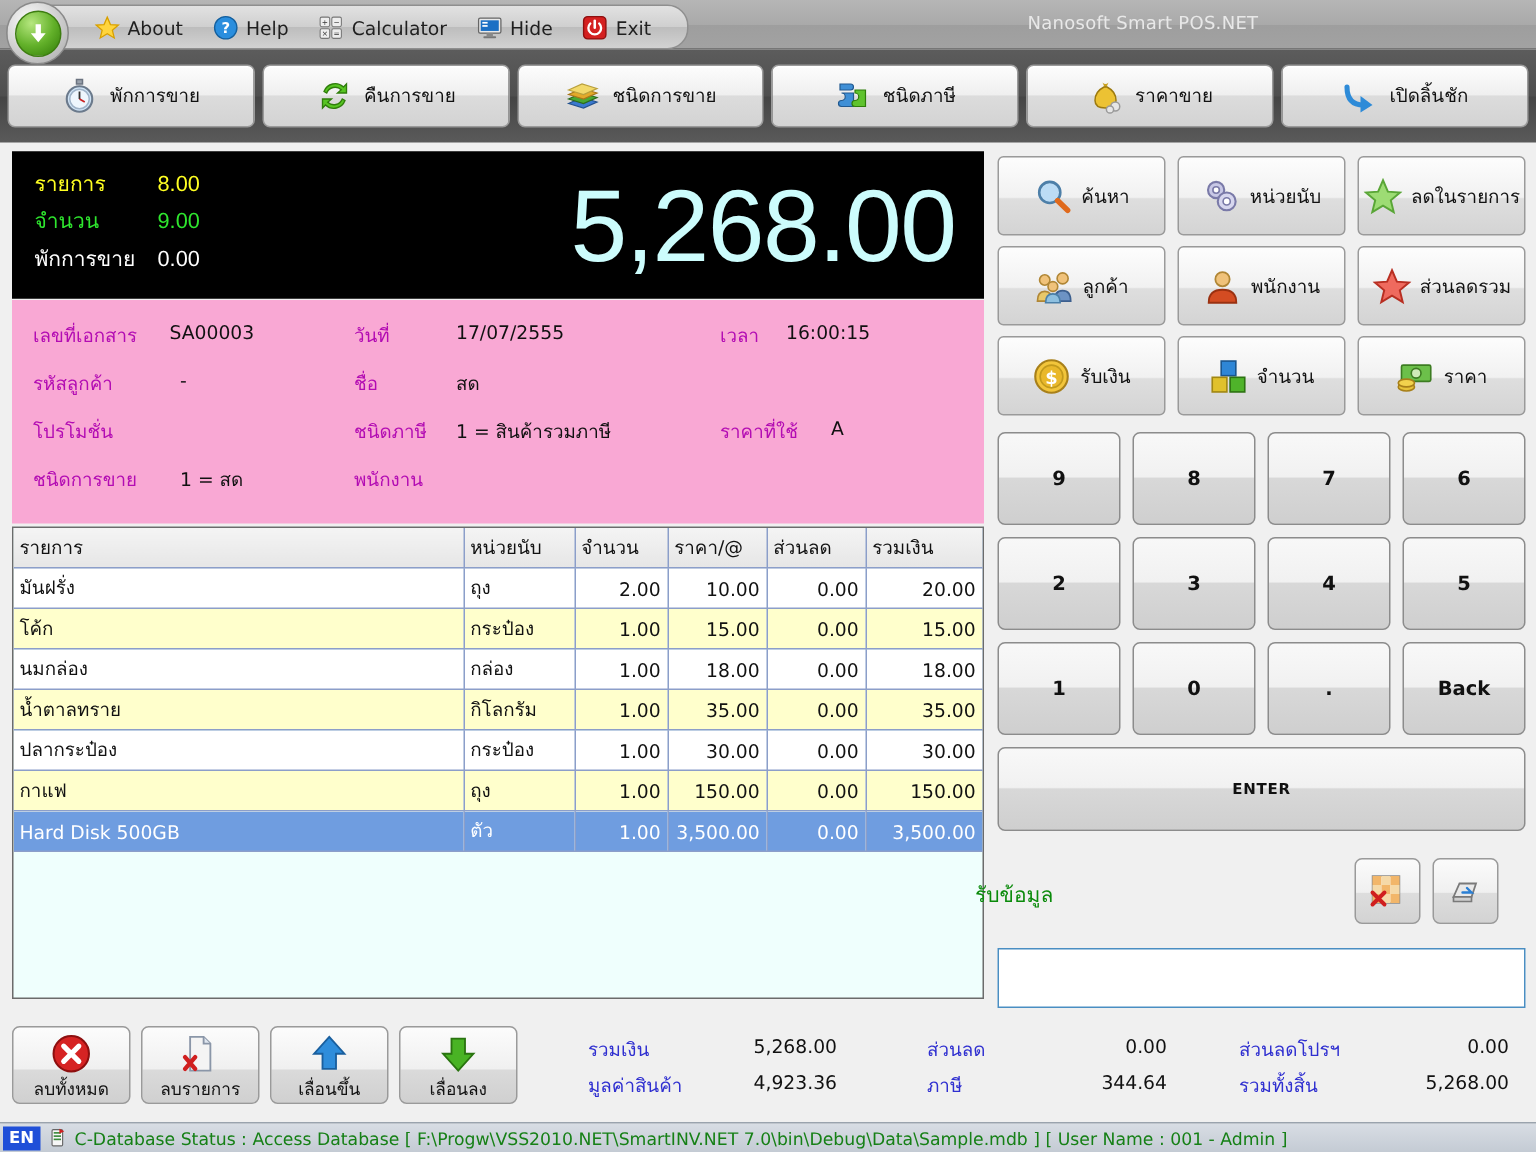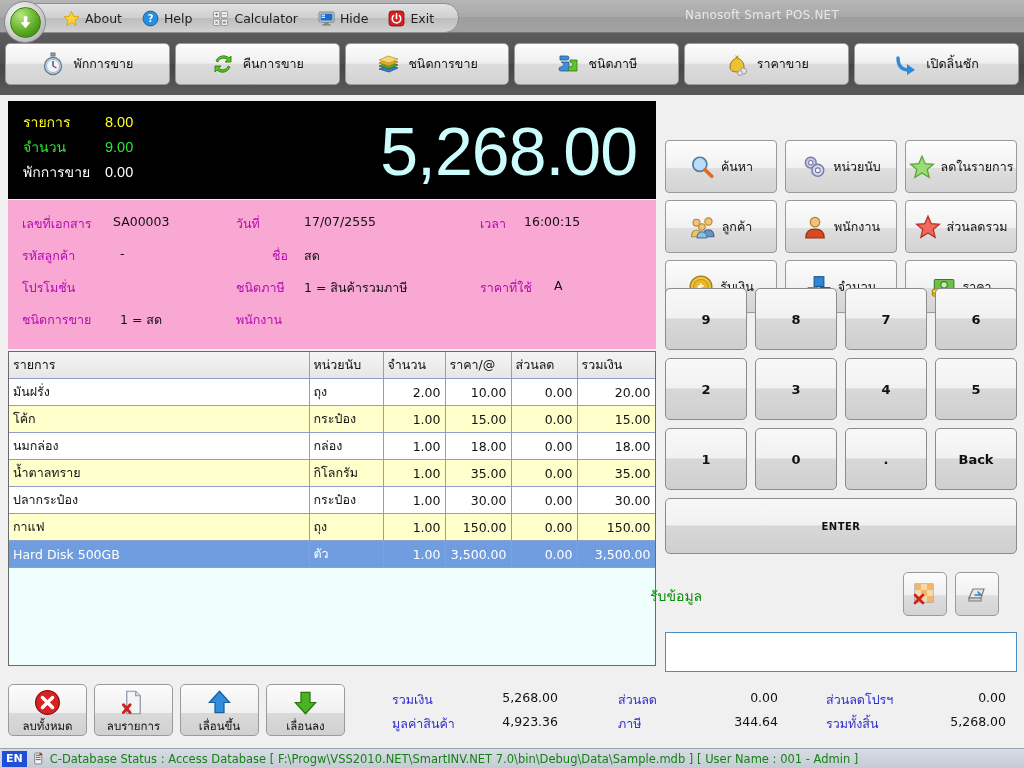--- a/index.html
+++ b/index.html
@@ -126,21 +126,21 @@
     padding-top: 4px; cursor: pointer;
   }
   .bbtn .lbl { font-size: 11.5px; color: #111; margin-top: 1px; }
 
   
   .totals { position: absolute; left: 380px; top: 686px; width: 636px; height: 52px; }
   .totals .lbl { position: absolute; color: #2f2fd0; font-size: 12.5px; }
   .totals .val { position: absolute; color: #111; font-size: 12.5px; text-align: right; }
 
   
-  .fnbtns { position: absolute; left: 665px; top: 104px; width: 352px; margin-top: 36px; }
+  .fnbtns { position: absolute; left: 665px; top: 104px; width: 352px; }
   .fnrow { display: flex; gap: 8px; margin-bottom: 7px; }
   .fnbtn {
     width: 112px; height: 53px;
     background: linear-gradient(to bottom, #fdfdfd 0%, #f1f1f1 52%, #dedede 54%, #d4d4d4 100%);
     border: 1px solid #9a9a9a; border-radius: 4px;
     display: flex; align-items: center; justify-content: center; gap: 6px;
     cursor: pointer;
   }
   .fnbtn .lbl { font-size: 12.5px; color: #111; white-space: nowrap; }
 
@@ -345,21 +345,21 @@
   <div class="docinfo">
     <span class="lbl" style="left:14px;  top:14px;">เลขที่เอกสาร</span>
     <span class="val" style="left:105px; top:14px;">SA00003</span>
     <span class="lbl" style="left:228px; top:14px;">วันที่</span>
     <span class="val" style="left:296px; top:14px;">17/07/2555</span>
     <span class="lbl" style="left:472px; top:14px;">เวลา</span>
     <span class="val" style="left:516px; top:14px;">16:00:15</span>
 
     <span class="lbl" style="left:14px;  top:46px;">รหัสลูกค้า</span>
     <span class="val" style="left:112px; top:46px;">-</span>
-    <span class="lbl" style="left:228px; top:46px;margin-left:36px;">ชื่อ</span>
+    <span class="lbl" style="left:228px; top:46px;">ชื่อ</span>
     <span class="val" style="left:296px; top:46px;">สด</span>
 
     <span class="lbl" style="left:14px;  top:78px;">โปรโมชั่น</span>
     <span class="val" style="left:112px; top:78px;"></span>
     <span class="lbl" style="left:228px; top:78px;">ชนิดภาษี</span>
     <span class="val" style="left:296px; top:78px;">1 = สินค้ารวมภาษี</span>
     <span class="lbl" style="left:472px; top:78px;">ราคาที่ใช้</span>
     <span class="val" style="left:546px; top:78px;">A</span>
 
     <span class="lbl" style="left:14px;  top:110px;">ชนิดการขาย</span>

